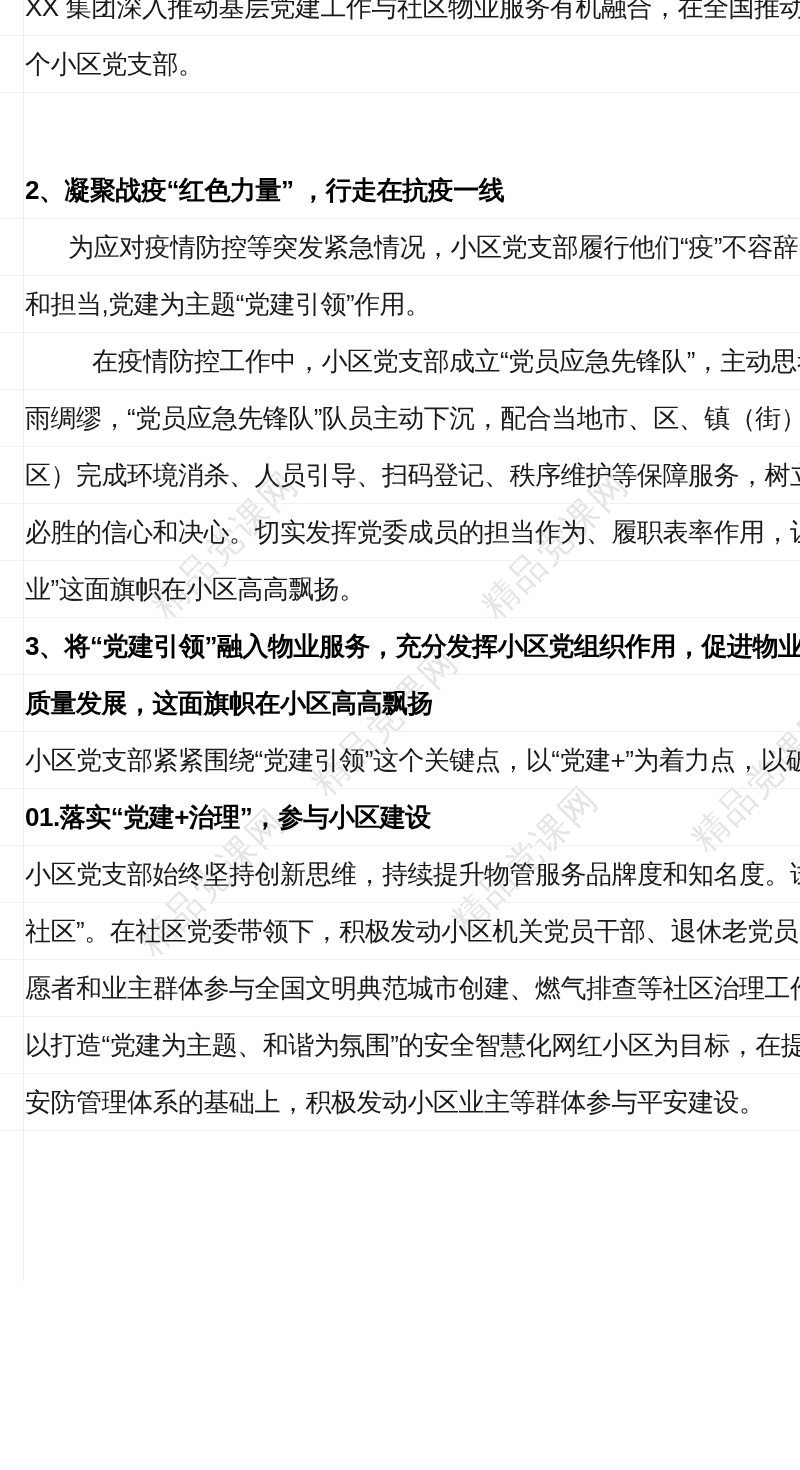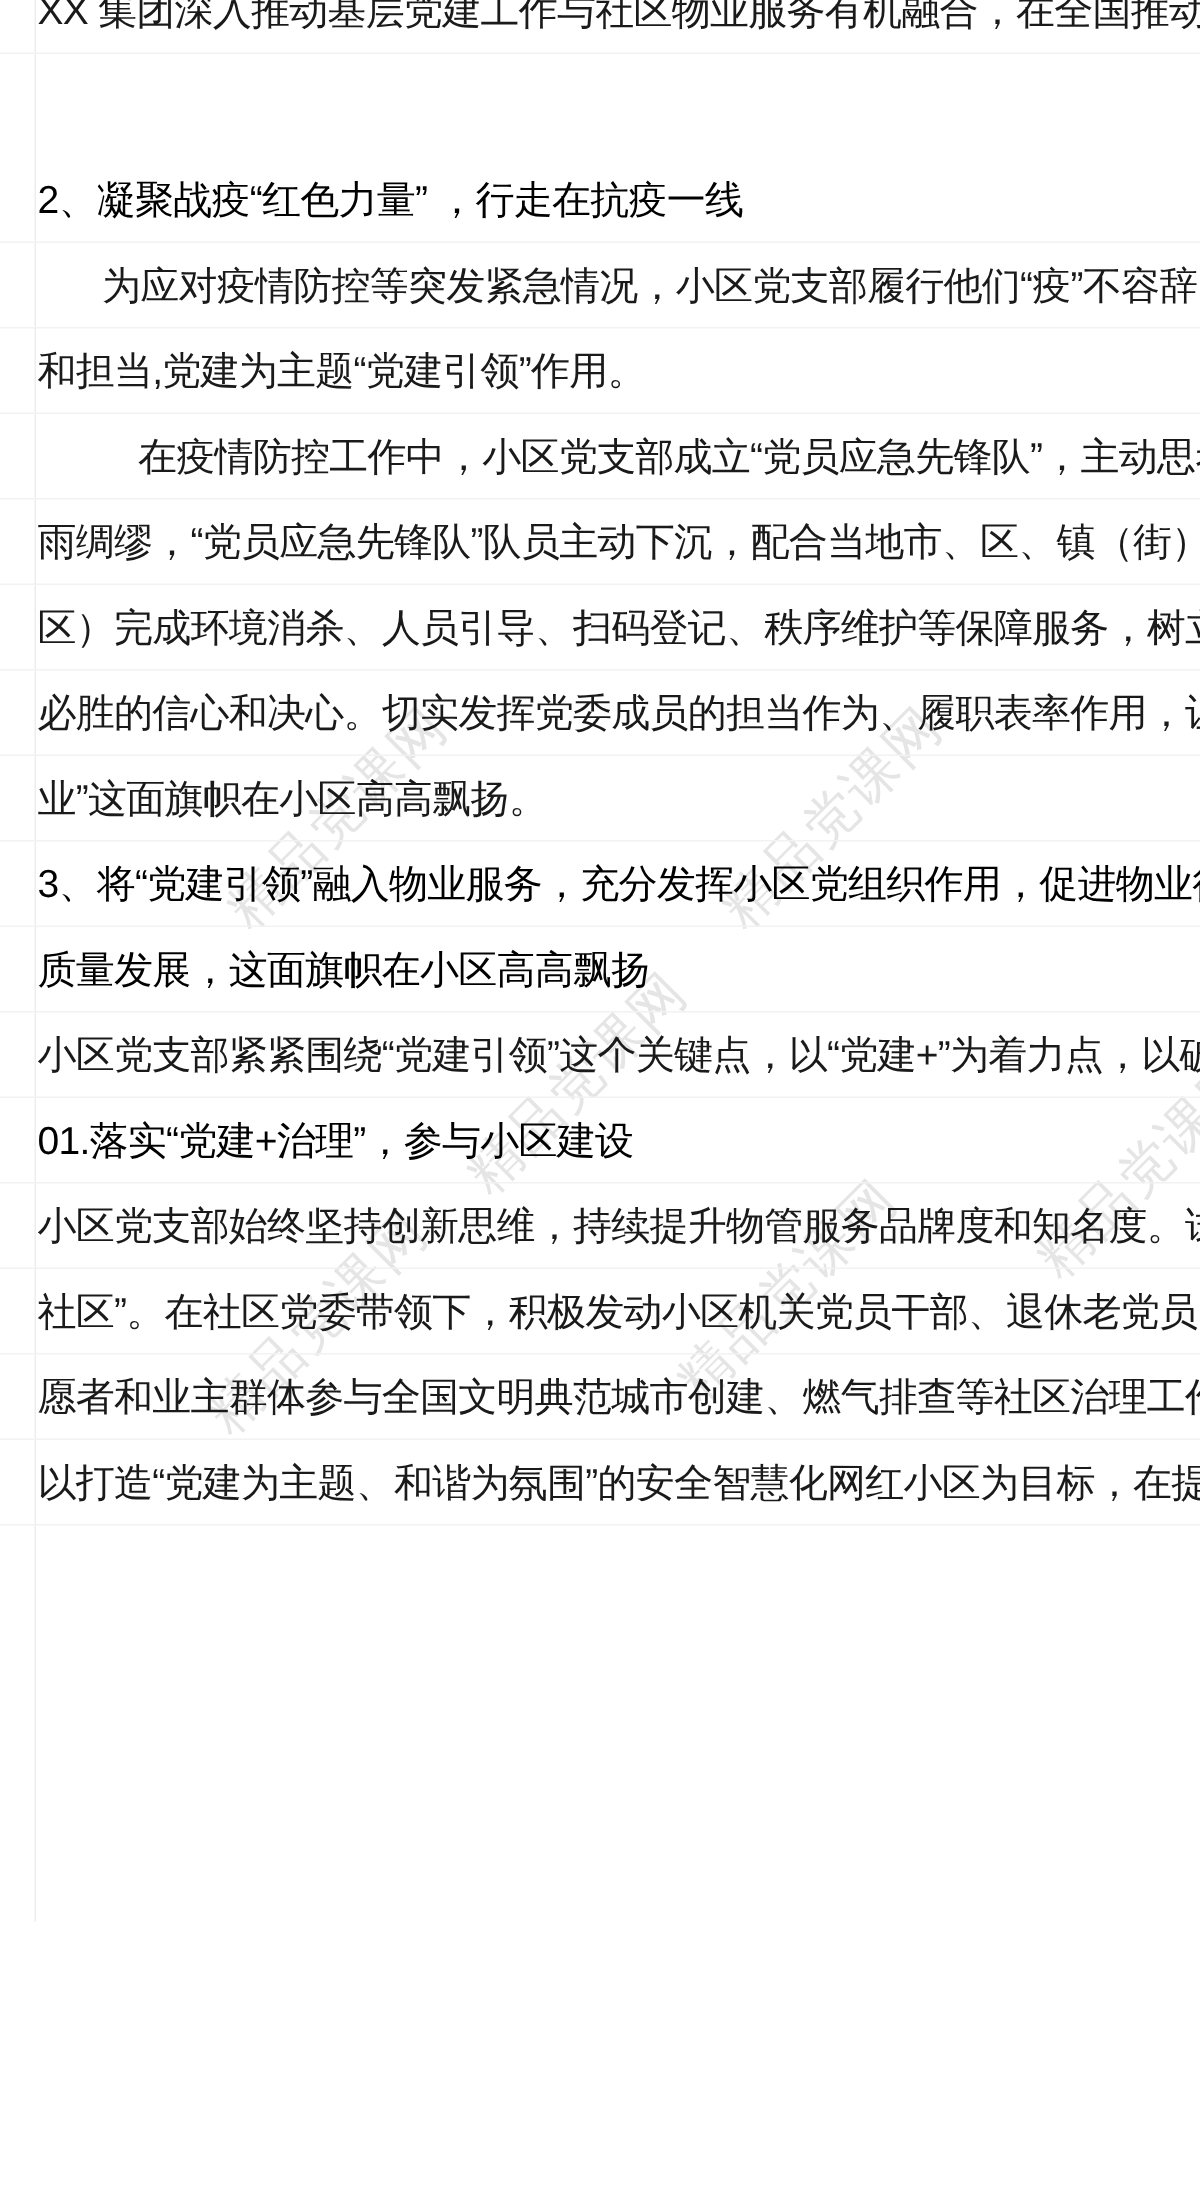--- a/index.html
+++ b/index.html
@@ -53,21 +53,21 @@
     line-height: 56px;
     padding: 0 25px;
     font-size: 26px;
     letter-spacing: -0.5px;
     color: var(--body-color, #1a1a1a);
     border-bottom: 1px solid var(--rule-color, #f2f2f2);
     white-space: nowrap;
     overflow: visible;
   }
   .row.heading {
-    font-weight: 400;
+    font-weight: 700;
     color: var(--heading-color, #000000);
   }
   .row.spacer {
     height: 69px;
     border-bottom: none;
   }
   .row.justify {
     text-align: justify;
     text-align-last: justify;
   }
@@ -100,33 +100,35 @@
     <div class="wm" style="left: 385px; top: 722px;">精品党课网</div>
     <div class="wm" style="left: 212px; top: 882px;">精品党课网</div>
     <div class="wm" style="left: 525px; top: 860px;">精品党课网</div>
     <div class="wm" style="left: 765px; top: 778px;">精品党课网</div>
   </div>
 
 <div id="left-rule"></div>
 
 <div id="doc">
     <div class="row body justify">XX 集团深入推动基层党建工作与社区物业服务有机融合，在全国推动建立了多</div>
+    <div class="row body">个小区党支部。</div>
     <div class="row spacer"></div>
     <div class="row heading">2、凝聚战疫“红色力量” ，行走在抗疫一线</div>
     <div class="row body justify" style="text-indent: 43px;">为应对疫情防控等突发紧急情况，小区党支部履行他们“疫”不容辞的职责</div>
     <div class="row body">和担当,党建为主题“党建引领”作用。</div>
     <div class="row body justify" style="text-indent: 67px;">在疫情防控工作中，小区党支部成立“党员应急先锋队”，主动思考、未</div>
     <div class="row body justify">雨绸缪，“党员应急先锋队”队员主动下沉，配合当地市、区、镇（街）、村（社</div>
     <div class="row body justify">区）完成环境消杀、人员引导、扫码登记、秩序维护等保障服务，树立战“疫”</div>
     <div class="row body justify">必胜的信心和决心。切实发挥党委成员的担当作为、履职表率作用，让“红色物</div>
     <div class="row body">业”这面旗帜在小区高高飘扬。</div>
     <div class="row heading justify">3、将“党建引领”融入物业服务，充分发挥小区党组织作用，促进物业行业高</div>
     <div class="row heading">质量发展，这面旗帜在小区高高飘扬</div>
     <div class="row body justify">小区党支部紧紧围绕“党建引领”这个关键点，以“党建+”为着力点，以破解</div>
     <div class="row heading">01.落实“党建+治理”，参与小区建设</div>
     <div class="row body justify">小区党支部始终坚持创新思维，持续提升物管服务品牌度和知名度。试点“独立</div>
     <div class="row body justify">社区”。在社区党委带领下，积极发动小区机关党员干部、退休老党员、社区志</div>
     <div class="row body justify">愿者和业主群体参与全国文明典范城市创建、燃气排查等社区治理工作，进一步</div>
     <div class="row body justify">以打造“党建为主题、和谐为氛围”的安全智慧化网红小区为目标，在提升小区</div>
+    <div class="row body">安防管理体系的基础上，积极发动小区业主等群体参与平安建设。</div>
   </div>
 
 <div id="footer">
 </div>
 
 </body></html>

